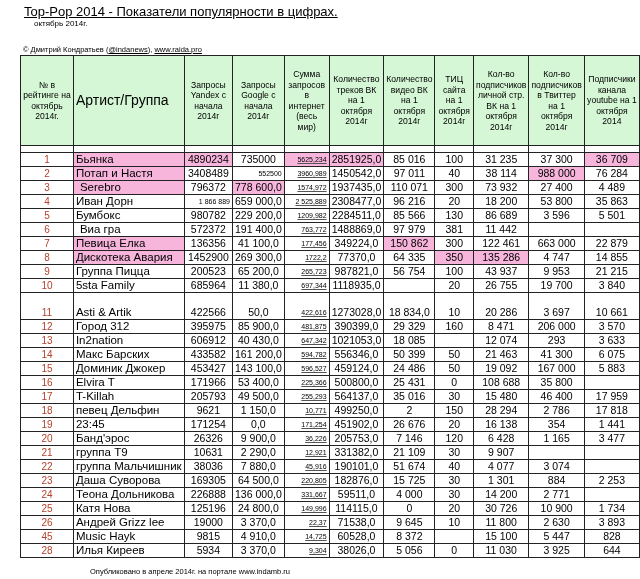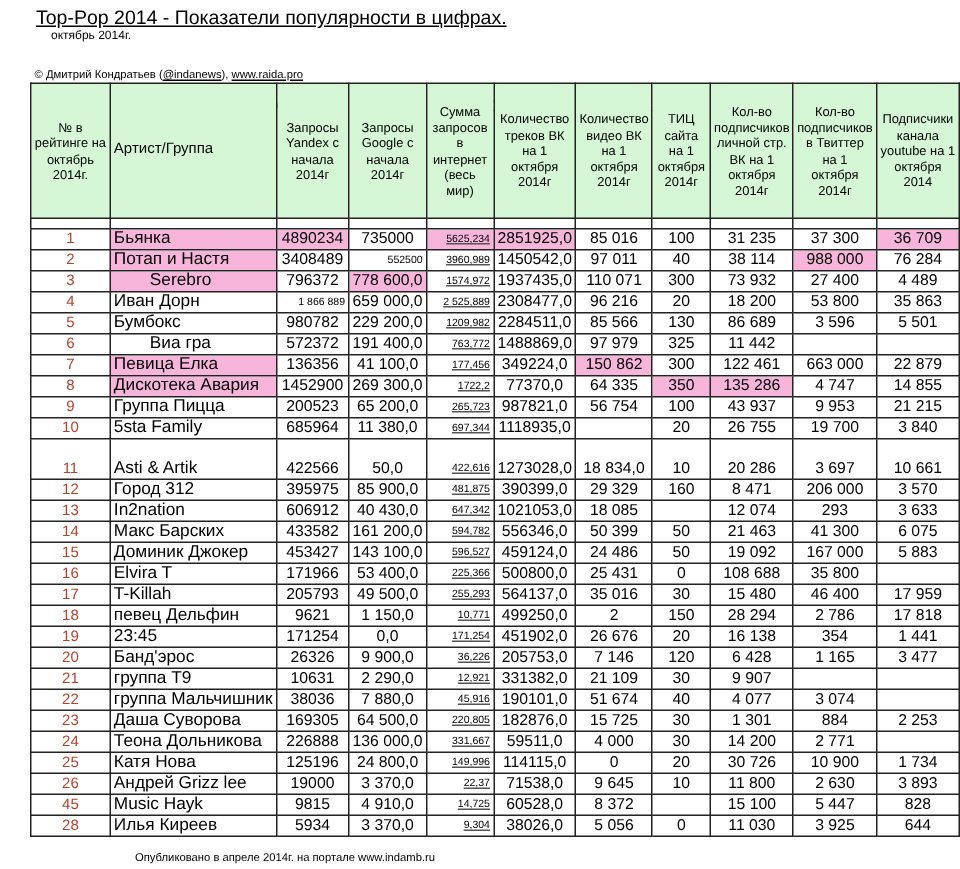--- a/index.html
+++ b/index.html
@@ -5,27 +5,27 @@
   html, body { margin:0; padding:0; background:#ffffff; }
   body { width:640px; height:579px; position:relative; overflow:hidden; font-family:"Liberation Sans", sans-serif; color:#000; }
   .title { position:absolute; left:24px; top:4px; font-size:13px;text-decoration:underline; }
   .subtitle { position:absolute; left:34px; top:19px; font-size:8px; }
   .heading { position:absolute; left:25px; top:26px; font-size:13px; font-weight:normal; color:#3aa373;margin-top:36px; }
   .credit { position:absolute; left:23px; top:45px; font-size:7.5px; }
   .credit .u { text-decoration:underline; }
   table { position:absolute; left:20px; top:55px; border-collapse:collapse; table-layout:fixed; }
   td, th { border:1px solid #222; padding:0 2px; font-size:10.5px; text-align:center; white-space:nowrap; overflow:hidden; }
   th { background:#d5f7d5; font-weight:normal; font-size:8.6px; line-height:10.5px; white-space:normal; height:89px; }
-  th.big { font-size:10px; text-align:left; }
+  th.big { font-size:14px; text-align:left; }
   tr.spacer td { height:6px; background:#fff; padding:0; }
   tr.data td { height:13px; line-height:13px; }
   tr.tall td { height:26px; vertical-align:bottom;margin-left:24px; }
   td.rank { color:#b5412b; font-size:10px; }
   td.name { text-align:left; font-size:11.5px; }
-  td.name.indent { padding-left:26px; }
+  td.name.indent { padding-left:6px; }
   td.small { font-size:7px; text-align:right; text-decoration:underline; text-decoration-color:#555; }
   td.smallr { font-size:7px; text-align:right; }
   .pink { background:#f7b5dc; }
   .footer { position:absolute; left:90px; top:567px; font-size:7.5px; }
 </style>
 </head>
 <body>
 
 <div class="title">Top-Pop 2014 - Показатели популярности в цифрах.</div>
 <div class="subtitle">октябрь 2014г.</div>
@@ -141,21 +141,21 @@
         <td class="">5 501</td>
       </tr>
       <tr class="data">
         <td class="rank">6</td>
         <td class="name indent">Виа гра</td>
         <td class="">572372</td>
         <td class="">191 400,0</td>
         <td class="small">763,772</td>
         <td class="">1488869,0</td>
         <td class="">97 979</td>
-        <td class="">325</td>
+        <td class="">381</td>
         <td class="">11 442</td>
         <td class=""></td>
         <td class=""></td>
       </tr>
       <tr class="data">
         <td class="rank">7</td>
         <td class="name pink">Певица Елка</td>
         <td class="">136356</td>
         <td class="">41 100,0</td>
         <td class="small">177,456</td>

